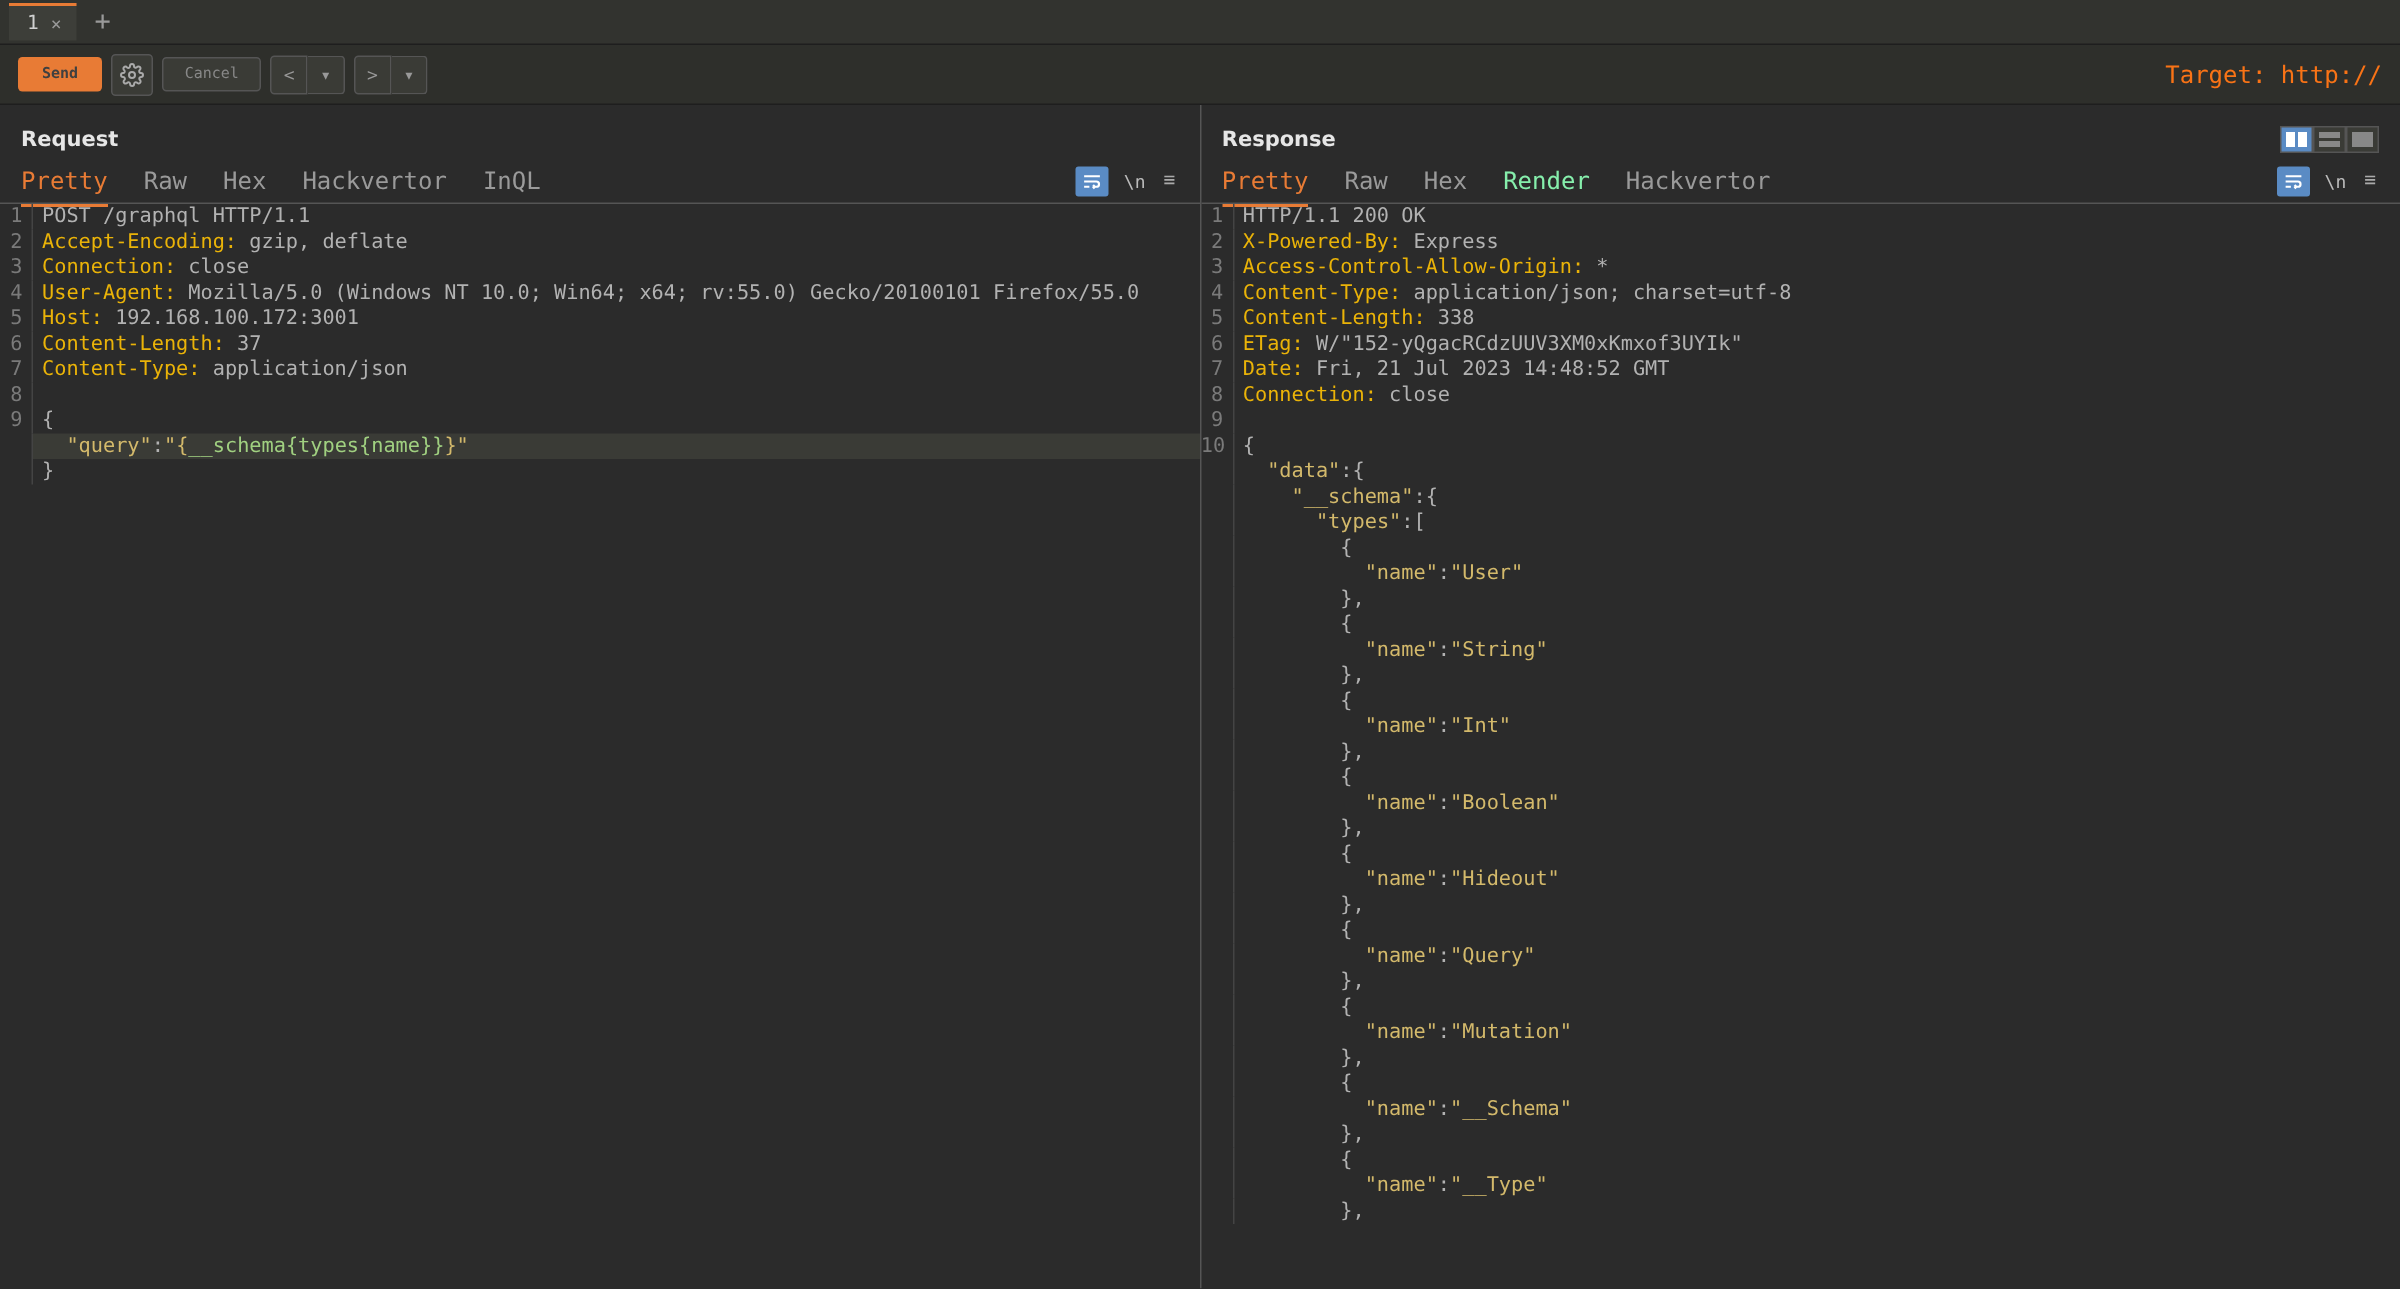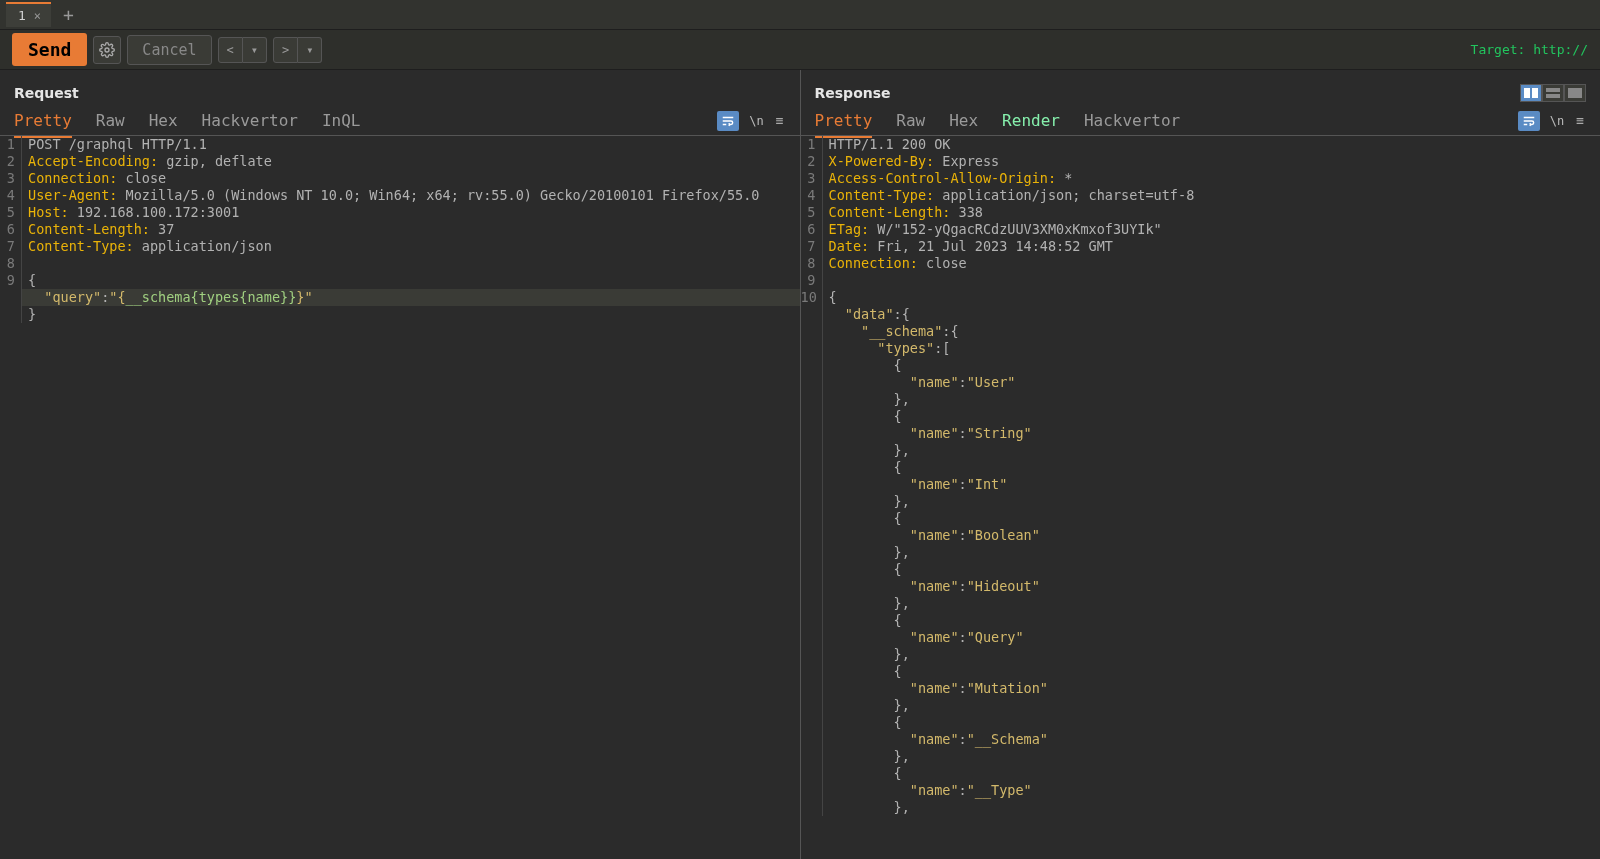--- a/index.html
+++ b/index.html
@@ -6,29 +6,29 @@
 html,body { width:1600px; height:859px; background:#2b2b2b; color:#b2b2b2; font-family:"DejaVu Sans Mono","Consolas",monospace; font-size:13px; overflow:hidden; }
 
 
 .tabs-bar { height:30px; background:#32332f; display:flex; align-items:center; border-bottom:1px solid #1e1e1e; padding-left:6px; gap:6px; }
 .tab { background:#3d3e39; padding:4px 10px 4px 12px; display:flex; align-items:center; gap:8px; border-top:2px solid #e87b35; color:#d0d0d0; font-size:13px; cursor:default; }
 .tab-close { color:#999; font-size:12px; cursor:pointer; }
 .tab-add { color:#999; font-size:18px; cursor:pointer; padding:0 6px; }
 
 
 .toolbar { height:40px; background:#2e2f2b; display:flex; align-items:center; padding:0 12px; gap:6px; border-bottom:1px solid #1e1e1e; }
-.btn-send { background:#e87b35; color:#000000; padding:6px 16px; border-radius:3px; font-weight:bold; font-family:inherit; font-size:18px; border:none; cursor:pointer; }
+.btn-send { background:#e87b35; color:#404040; padding:6px 16px; border-radius:3px; font-weight:bold; font-family:inherit; font-size:10px; border:none; cursor:pointer; }
 .btn-gear { background:#3a3b36; border:1px solid #555; border-radius:3px; width:28px; height:28px; display:flex; align-items:center; justify-content:center; color:#aaa; cursor:pointer; }
 .btn-gear svg { width:16px; height:16px; }
-.btn-cancel { background:#3a3b36; border:1px solid #555; color:#888; border-radius:3px; padding:5px 14px; font-family:inherit; font-size:15px; cursor:not-allowed; }
+.btn-cancel { background:#3a3b36; border:1px solid #555; color:#888; border-radius:3px; padding:5px 14px; font-family:inherit; font-size:10px; cursor:not-allowed; }
 .nav-group { display:flex; }
 .nav-btn { background:#3a3b36; border:1px solid #555; color:#999; font-family:inherit; font-size:12px; padding:5px 8px; cursor:pointer; }
 .nav-btn:first-child { border-radius:3px 0 0 3px; }
 .nav-btn:last-child { border-radius:0 3px 3px 0; border-left:none; }
-.target-text { margin-left:auto; color:#22c55e; font-family:monospace; font-size:13px;text-align:center; }
+.target-text { margin-left:auto; color:#f97316; font-family:monospace; font-size:16px;text-align:center; }
 
 
 .main { display:flex; height:calc(100% - 70px); }
 .pane { flex:1; display:flex; flex-direction:column; border-right:1px solid #555; }
 .pane:last-child { border-right:none;justify-content:space-between; }
 .pane-header { display:flex; align-items:center; padding:10px 14px 0; height:36px; }
 .pane-title { font-weight:bold; color:#e6e6e6; font-size:14px; font-family:"DejaVu Sans",sans-serif; }
 .pane-header-right { margin-left:auto; display:flex; gap:6px; align-items:center; }
 .layout-btns { display:flex; margin-left:10px; }
 .layout-btn { width:22px; height:18px; background:#3a3b36; border:1px solid #555; cursor:pointer; display:flex; align-items:center; justify-content:center; }

